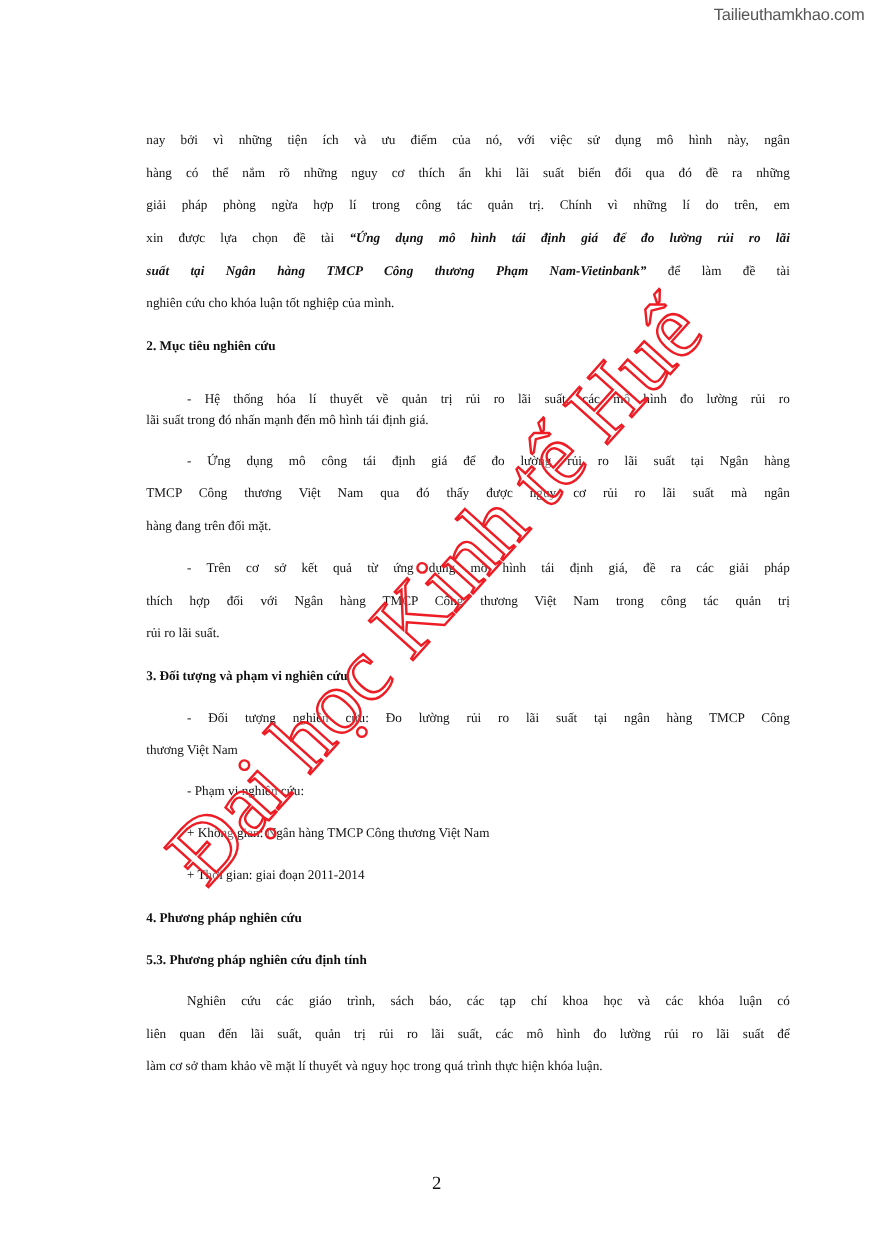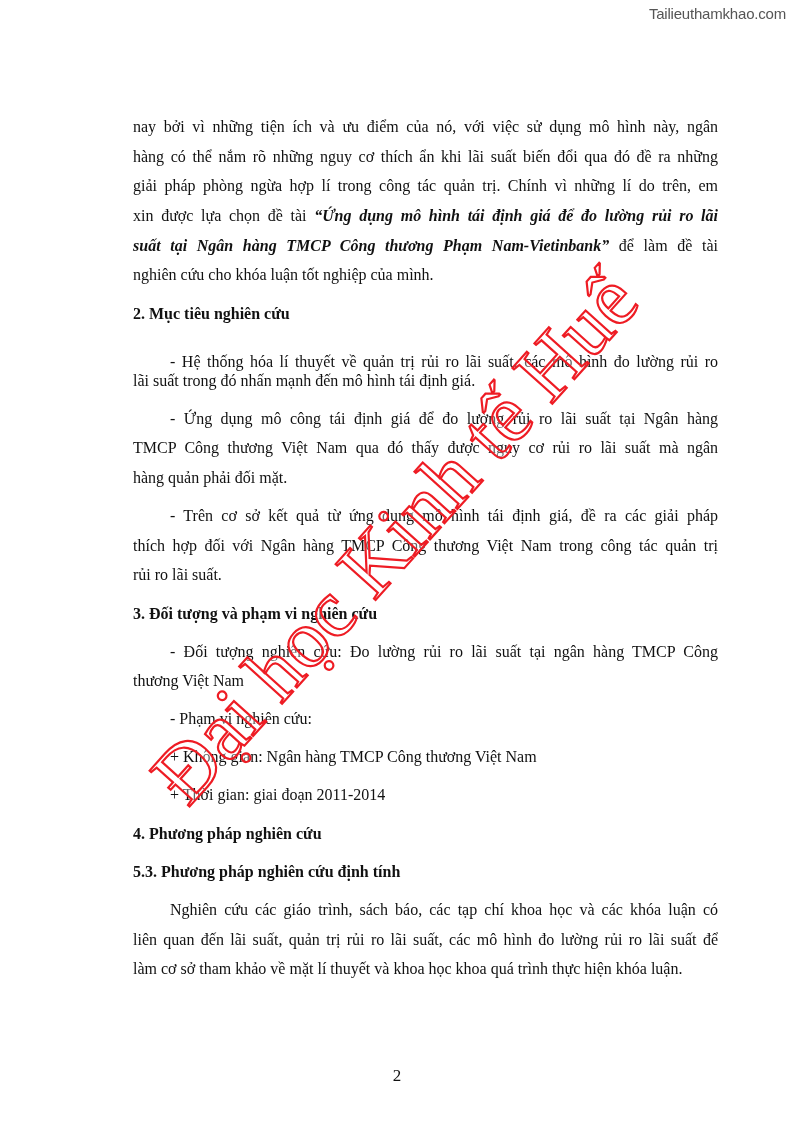--- a/index.html
+++ b/index.html
@@ -9,21 +9,21 @@
       font-family: "Liberation Serif", "DejaVu Serif", serif;
       color: #111111;
     }
     .site-mark {
       position: absolute; right: 8px; top: 5px;
       font-family: "Liberation Sans", "DejaVu Sans", sans-serif;
       font-size: 15px; color: #555555; letter-spacing: -0.2px;
     }
     .line {
       position: absolute; left: 133px; width: 585px;
-      font-size: 16px; line-height: 20px; white-space: nowrap;
+      font-size: 12px; line-height: 20px; white-space: nowrap;
     }
     .just { text-align: justify; text-align-last: justify; }
     .indent { left: 170px; width: 548px; }
     .bold { font-weight: bold; }
     .bi { font-weight: bold; font-style: italic; }
     .page-number {
       position: absolute; left: 0; width: 794px; top: 1066px;
       text-align: center; font-size: 17px;
     }
     .watermark {
@@ -53,35 +53,35 @@
     <span class="bi">suất tại Ngân hàng TMCP Công thương Phạm Nam-Vietinbank”</span><span> để làm đề tài</span>
   </div>
   <div class="line" style="top:265px">nghiên cứu cho khóa luận tốt nghiệp của mình.</div>
 
   <div class="line bold" style="top:304px">2. Mục tiêu nghiên cứu</div>
   <div class="line just indent" style="top:352px">- Hệ thống hóa lí thuyết về quản trị rủi ro lãi suất, các mô hình đo lường rủi ro</div>
   <div class="line" style="top:371px">lãi suất trong đó nhấn mạnh đến mô hình tái định giá.</div>
 
   <div class="line just indent" style="top:409px">- Ứng dụng mô công tái định giá để đo lường rủi ro lãi suất tại Ngân hàng</div>
   <div class="line just" style="top:438px">TMCP Công thương Việt Nam qua đó thấy được nguy cơ rủi ro lãi suất mà ngân</div>
-  <div class="line" style="top:468px">hàng quản phải đối mặt.</div>
+  <div class="line" style="top:468px">hàng đang trên đối mặt.</div>
 
   <div class="line just indent" style="top:506px">- Trên cơ sở kết quả từ ứng dụng mô hình tái định giá, đề ra các giải pháp</div>
   <div class="line just" style="top:536px">thích hợp đối với Ngân hàng TMCP Công thương Việt Nam trong công tác quản trị</div>
   <div class="line" style="top:565px">rủi ro lãi suất.</div>
 
   <div class="line bold" style="top:604px">3. Đối tượng và phạm vi nghiên cứu</div>
   <div class="line just indent" style="top:642px">- Đối tượng nghiên cứu: Đo lường rủi ro lãi suất tại ngân hàng TMCP Công</div>
   <div class="line indent" style="top:709px">- Phạm vi nghiên cứu:</div>
   <div class="line" style="top:671px">thương Việt Nam</div>
   <div class="line indent" style="top:747px">+ Không gian: Ngân hàng TMCP Công thương Việt Nam</div>
   <div class="line indent" style="top:785px">+ Thời gian: giai đoạn 2011-2014</div>
 
   <div class="line bold" style="top:824px">4. Phương pháp nghiên cứu</div>
   <div class="line bold" style="top:862px">5.3. Phương pháp nghiên cứu định tính</div>
   <div class="line just" style="top:930px">liên quan đến lãi suất, quản trị rủi ro lãi suất, các mô hình đo lường rủi ro lãi suất để</div>
   <div class="line just indent" style="top:900px">Nghiên cứu các giáo trình, sách báo, các tạp chí khoa học và các khóa luận có</div>
-  <div class="line" style="top:959px">làm cơ sở tham khảo về mặt lí thuyết và khoa học khoa quá trình thực hiện khóa luận.</div>
+  <div class="line" style="top:959px">làm cơ sở tham khảo về mặt lí thuyết và nguy học trong quá trình thực hiện khóa luận.</div>
 
   <div class="page-number">2</div>
 
   <div class="watermark">Đại học Kinh tế Huế</div>
 </div>
 
 </body></html>

